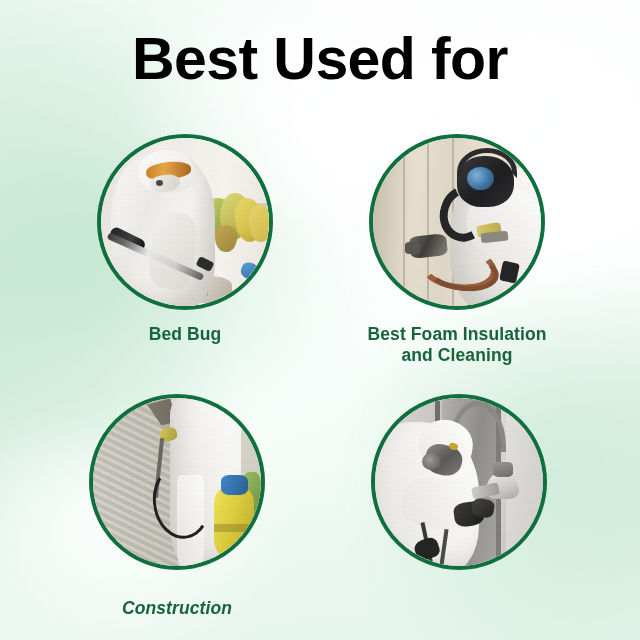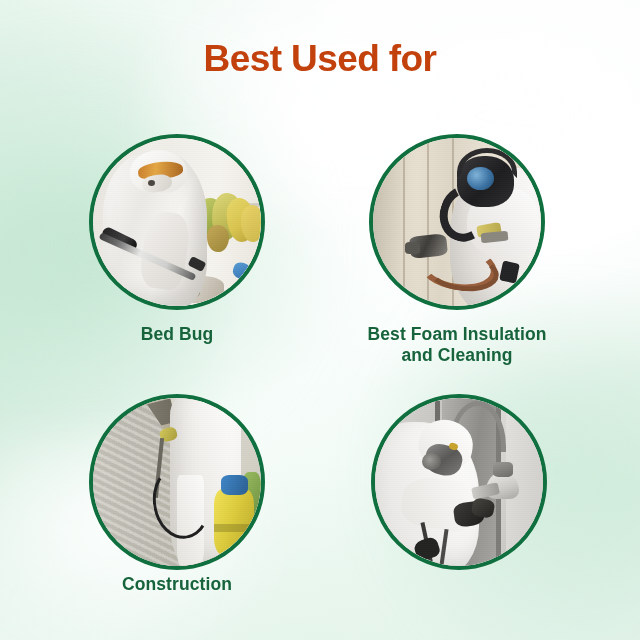--- a/index.html
+++ b/index.html
@@ -60,34 +60,34 @@
     background: radial-gradient(ellipse at 40% 40%, rgba(255,255,255,0.88) 0%, rgba(255,255,255,0) 70%);
     filter: blur(20px);
   }
 
   
   .title {
     position: absolute;
     left: 0; right: 0;
     top: 33px;
     text-align: center;
-    font-size: 37px;
+    font-size: 59px;
     line-height: 52px;
     font-weight: bold;
     letter-spacing: -0.6px;
-    color: #c2410c;
+    color: #000000;
   }
 
   
   .card {
     position: absolute;
     width: 230px;
     text-align: center;
   }
-  .card.c1 { left: 62px;  top: 134px; }
+  .card.c1 { left: 70px;  top: 134px; }
   .card.c2 { left: 342px; top: 134px; }
   .card.c3 { left: 62px;  top: 394px; }
   .card.c4 { left: 344px; top: 394px; }
 
   .circle {
     position: relative;
     width: 176px;
     height: 176px;
     margin: 0 auto;
     border-radius: 50%;
@@ -103,21 +103,21 @@
     border-radius: 50%;
   }
   .lbl {
     margin-top: 14px;
     font-size: 17.5px;
     line-height: 21px;
     font-weight: 600;
     color: #17633c;
     letter-spacing: 0.1px;
   }
-  .card.c3 .lbl, .card.c4 .lbl { margin-top: 4px; }
+  .card.c3 .lbl, .card.c4 .lbl { margin-top: 28px; font-style: italic; }
 
   
   .p1-bg {
     position: absolute; inset: 0;
     background:
       linear-gradient(100deg, #e7e4de 0%, #f1efe9 30%, #efece6 60%, #e6e2db 100%);
   }
   .p1-wall {
     position: absolute; left: 46%; top: 0; width: 54%; height: 100%;
     background: linear-gradient(95deg, #efeee8 0%, #f6f4ee 50%, #e9e6df 100%);

